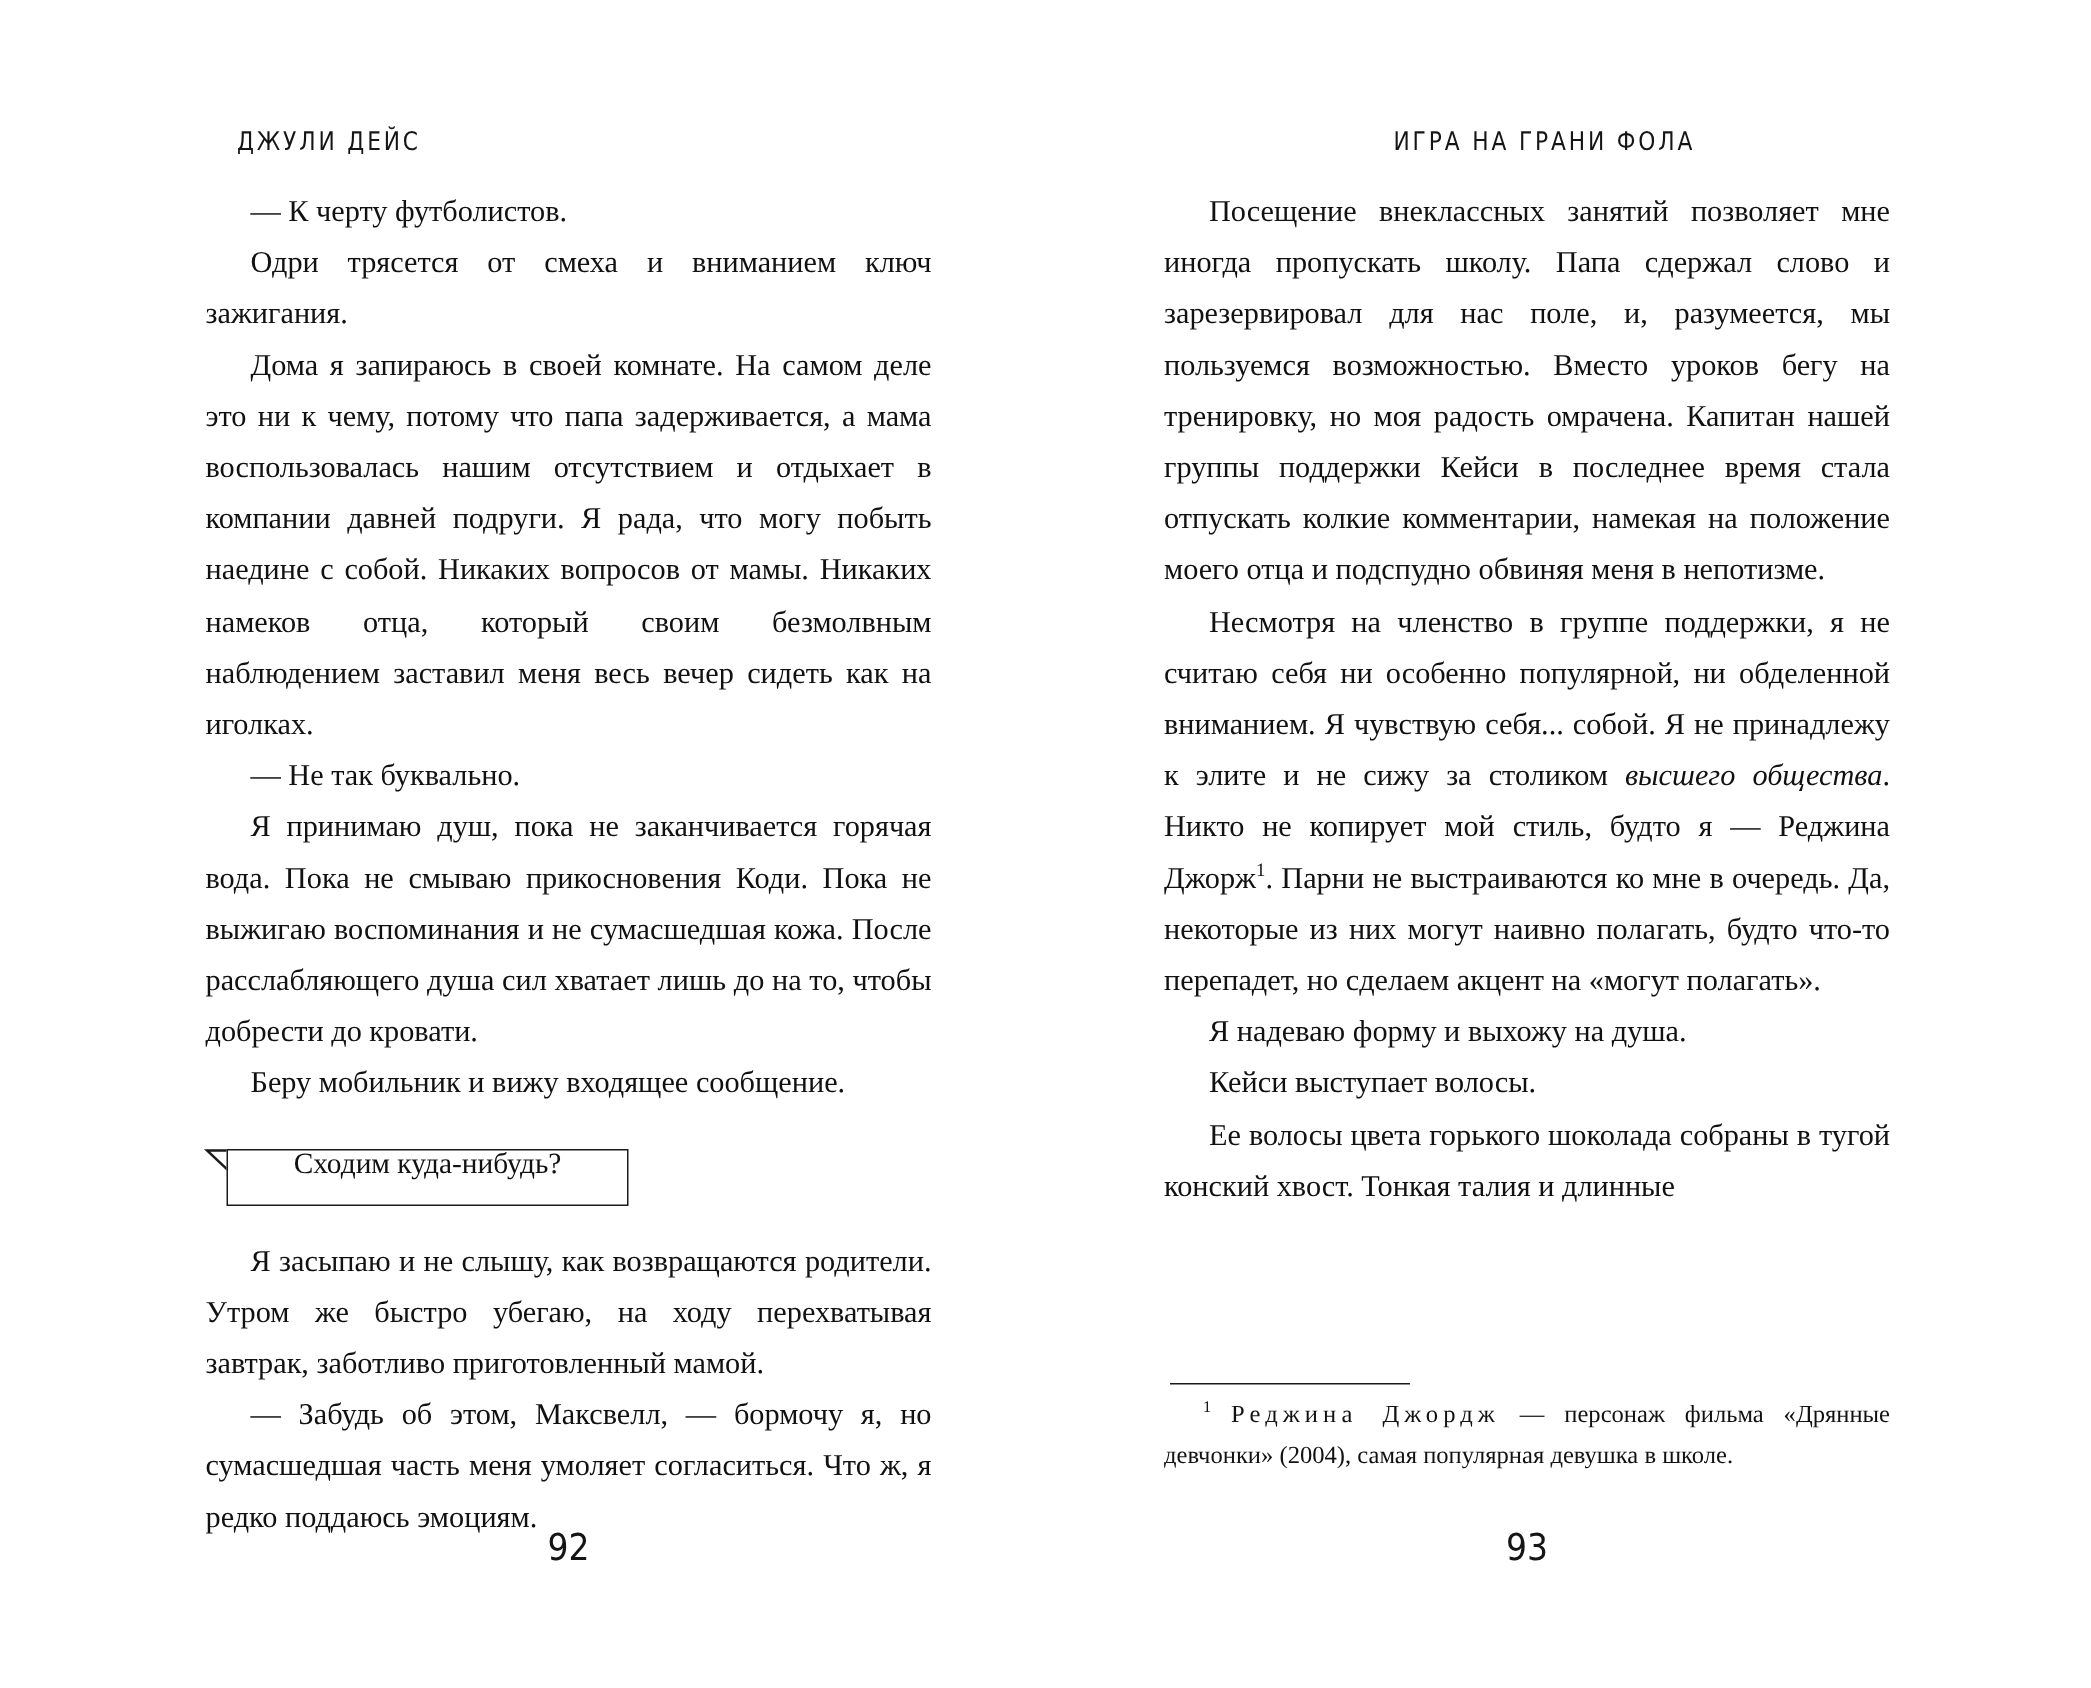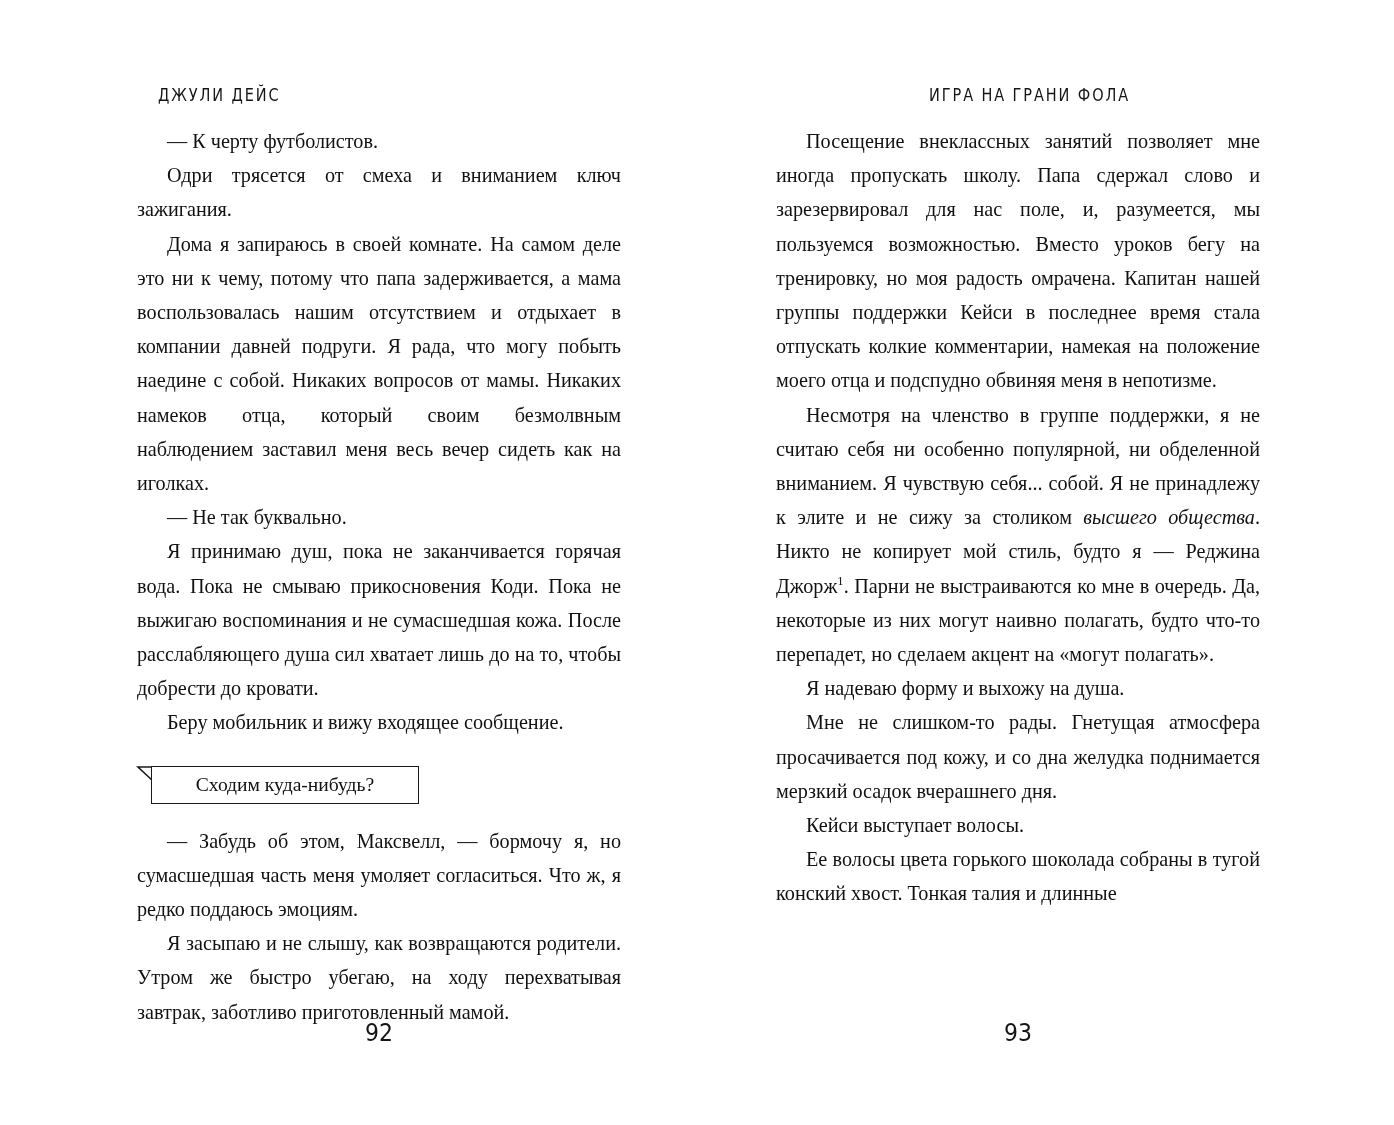--- a/index.html
+++ b/index.html
@@ -83,21 +83,21 @@
   .bubble {
     position: absolute;
     left: 14px;
     top: 6px;
     width: 268px;
     height: 38px;
     border: 1.6px solid #1a1a1a;
     background: #ffffff;
     box-sizing: border-box;
     display: flex;
-    align-items: center;
+    align-items: flex-start;
     justify-content: center;
     font-size: 19.6px;
     line-height: 1;
     color: #111111;
   }
   .bubble-tail {
     position: absolute;
     left: 0px;
     top: 6px;
     width: 18px;
@@ -162,40 +162,43 @@
 
       <div class="bubble-wrap">
         <svg class="bubble-tail" viewBox="0 0 18 39" aria-hidden="true">
           <path d="M17,1 L1,1 L16,15 L16,38" fill="#ffffff" stroke="#1a1a1a" stroke-width="1.6" stroke-linejoin="miter"></path>
         </svg>
         <div class="bubble">
           <span>Сходим куда-нибудь?</span>
         </div>
       </div>
 
+      <p>Я засыпаю и не слышу, как возвращаются родители. Утром же быстро убегаю, на ходу перехватывая завтрак, заботливо приготовленный мамой.</p>
       <p>— Забудь об этом, Максвелл, — бормочу я, но сумасшедшая часть меня умоляет согласиться. Что ж, я редко поддаюсь эмоциям.</p>
-      <p>Я засыпаю и не слышу, как возвращаются родители. Утром же быстро убегаю, на ходу перехватывая завтрак, заботливо приготовленный мамой.</p>
     </div>
 
     <div class="folio">92</div>
   </div>
 
   <div class="page page-right">
 
     <div class="column-body">
       <p>Посещение внеклассных занятий позволяет мне иногда пропускать школу. Папа сдержал слово и зарезервировал для нас поле, и, разумеется, мы пользуемся возможностью. Вместо уроков бегу на тренировку, но моя радость омрачена. Капитан нашей группы поддержки Кейси в последнее время стала отпускать колкие комментарии, намекая на положение моего отца и подспудно обвиняя меня в непотизме.</p>
 
       <p><span>Несмотря на членство в группе поддержки, я не считаю себя ни особенно популярной, ни обделенной вниманием. Я чувствую себя... собой. Я не принадлежу к элите и не сижу за столиком </span><em class="ital">высшего общества</em><span>. Никто не копирует мой стиль, будто я — Реджина Джорж</span><sup class="fn-ref">1</sup><span>. Парни не выстраиваются ко мне в очередь. Да, некоторые из них могут наивно полагать, будто что-то перепадет, но сделаем акцент на «могут полагать».</span></p>
 
       <p>Я надеваю форму и выхожу на душа.</p>
-      <p>Мне не слишком-то рады. Гнетущая атмосфера просачивается под кожу, и со дна желудка поднимается мерзкий осадок вчерашнего дня.</p>
       <p>Кейси выступает волосы.</p>
       <p>Ее волосы цвета горького шоколада собраны в тугой конский хвост. Тонкая талия и длинные</p>
     </div>
 
+    <div class="footnote">
+      <div class="footnote-rule"></div>
+      <p><span class="fn-marker">1</span> <span class="fn-name">Реджина Джордж</span><span> — персонаж фильма «Дрянные девчонки» (2004), самая популярная девушка в школе.</span></p>
+    </div>
 
     <div class="folio">93</div>
   </div>
 
   <div class="running-head left-head">ДЖУЛИ ДЕЙС</div>
   <div class="running-head right-head">ИГРА НА ГРАНИ ФОЛА</div>
 
 </div>
 
 </body></html>

